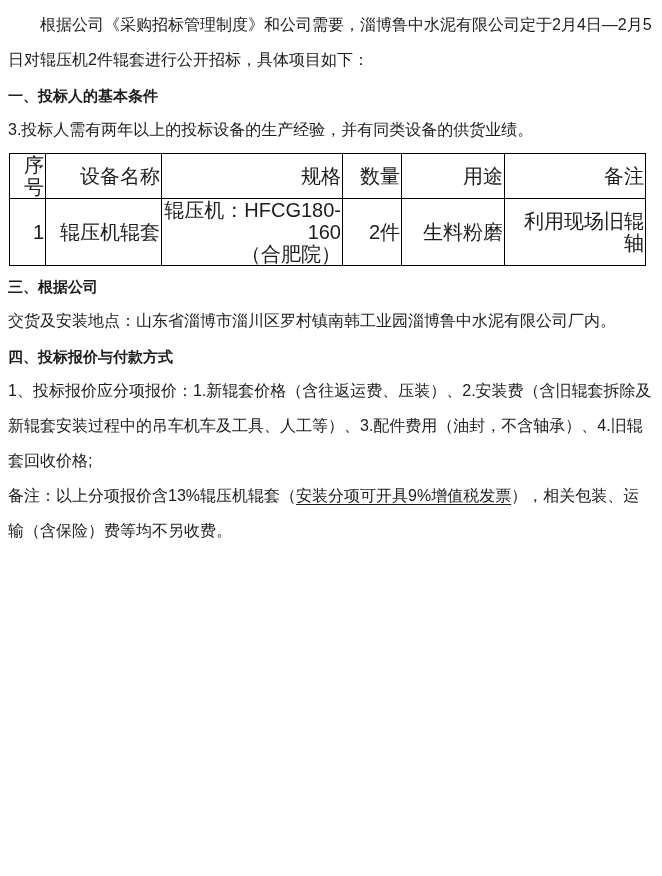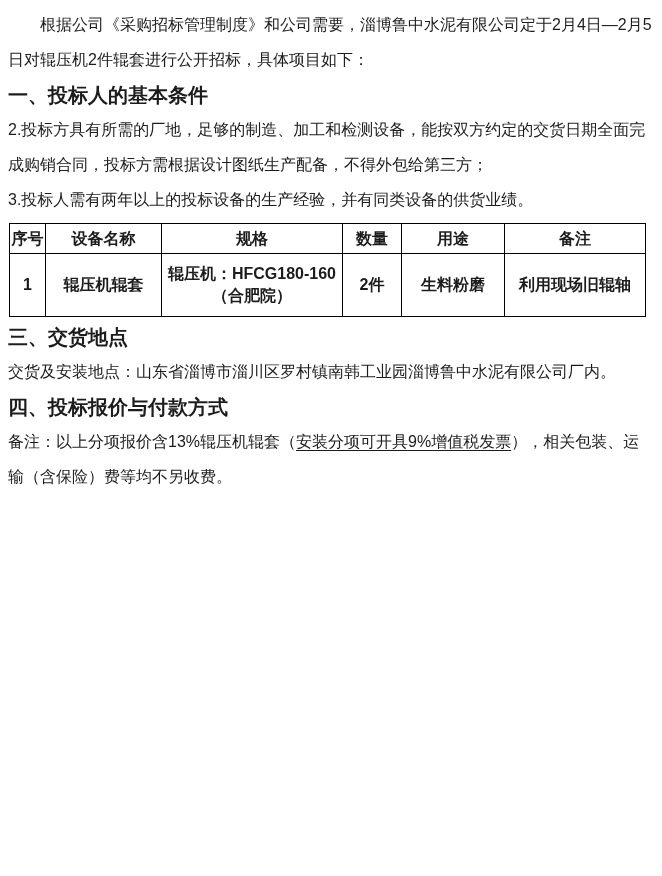--- a/index.html
+++ b/index.html
@@ -12,35 +12,35 @@
     font-family: "Liberation Sans", "DejaVu Sans", sans-serif;
     font-size: 16px;
     line-height: 35px;
     padding: 7px 10px 6px 8px;
     overflow: hidden;
   }
   p { margin: 0; }
   .intro { text-indent: 32px; }
   .heading {
     font-weight: 700;
-    font-size: 20px;
+    font-size: 15px;
     line-height: 33px;
     margin: 2px 0 0 0;
   }
   table.equip {
     border-collapse: collapse;
     table-layout: fixed;
     width: 636px;
     margin: 6px 0 4px 1px;
   }
   table.equip th, table.equip td {
     border: 1.5px solid #000000;
-    font-weight: 700;
-    font-size: 16px;
-    text-align: center;
+    font-weight: 400;
+    font-size: 20px;
+    text-align: right;
     vertical-align: middle;
     padding: 0 1px;
     overflow: hidden;
   }
   table.equip th { line-height: 22px; height: 29px; }
   td.data-cell { line-height: 22px; height: 62px; }
   th.col-name { text-align: left; }
   td.spec-cell { white-space: pre-line; }
   td.req-cell {
     text-align: left;
@@ -52,21 +52,20 @@
   .u { text-decoration: underline; text-underline-offset: 3px; }
 </style>
 </head>
 <body>
 
 <main>
 
   <p class="intro">根据公司《采购招标管理制度》和公司需要，淄博鲁中水泥有限公司定于2月4日—2月5日对辊压机2件辊套进行公开招标，具体项目如下：</p>
 
   <p class="heading">一、投标人的基本条件</p>
-  <p>2.投标方具有所需的厂地，足够的制造、加工和检测设备，能按双方约定的交货日期全面完成购销合同，投标方需根据设计图纸生产配备，不得外包给第三方；</p>
   <p>3.投标人需有两年以上的投标设备的生产经验，并有同类设备的供货业绩。</p>
 
 
   <table class="equip">
     <colgroup>
       <col style="width:36px">
       <col style="width:116px">
       <col style="width:181px">
       <col style="width:59px">
       <col style="width:103px">
@@ -86,19 +85,20 @@
         <td class="data-cell">辊压机辊套</td>
         <td class="data-cell spec-cell">辊压机：HFCG180-160
 （合肥院）</td>
         <td class="data-cell">2件</td>
         <td class="data-cell">生料粉磨</td>
         <td class="data-cell">利用现场旧辊轴</td>
       </tr>
     </tbody>
   </table>
 
-  <p class="heading">三、交货地点</p>
+  <p class="heading">三、根据公司</p>
   <p>交货及安装地点：山东省淄博市淄川区罗村镇南韩工业园淄博鲁中水泥有限公司厂内。</p>
 
   <p class="heading">四、投标报价与付款方式</p>
+  <p>1、投标报价应分项报价：1.新辊套价格（含往返运费、压装）、2.安装费（含旧辊套拆除及新辊套安装过程中的吊车机车及工具、人工等）、3.配件费用（油封，不含轴承）、4.旧辊套回收价格;</p>
   <p><span>备注：以上分项报价含13%辊压机辊套（</span><span class="u">安装分项可开具9%增值税发票</span><span>），相关包装、运输（含保险）费等均不另收费。</span></p>
 
 </main>
 
 </body></html>

